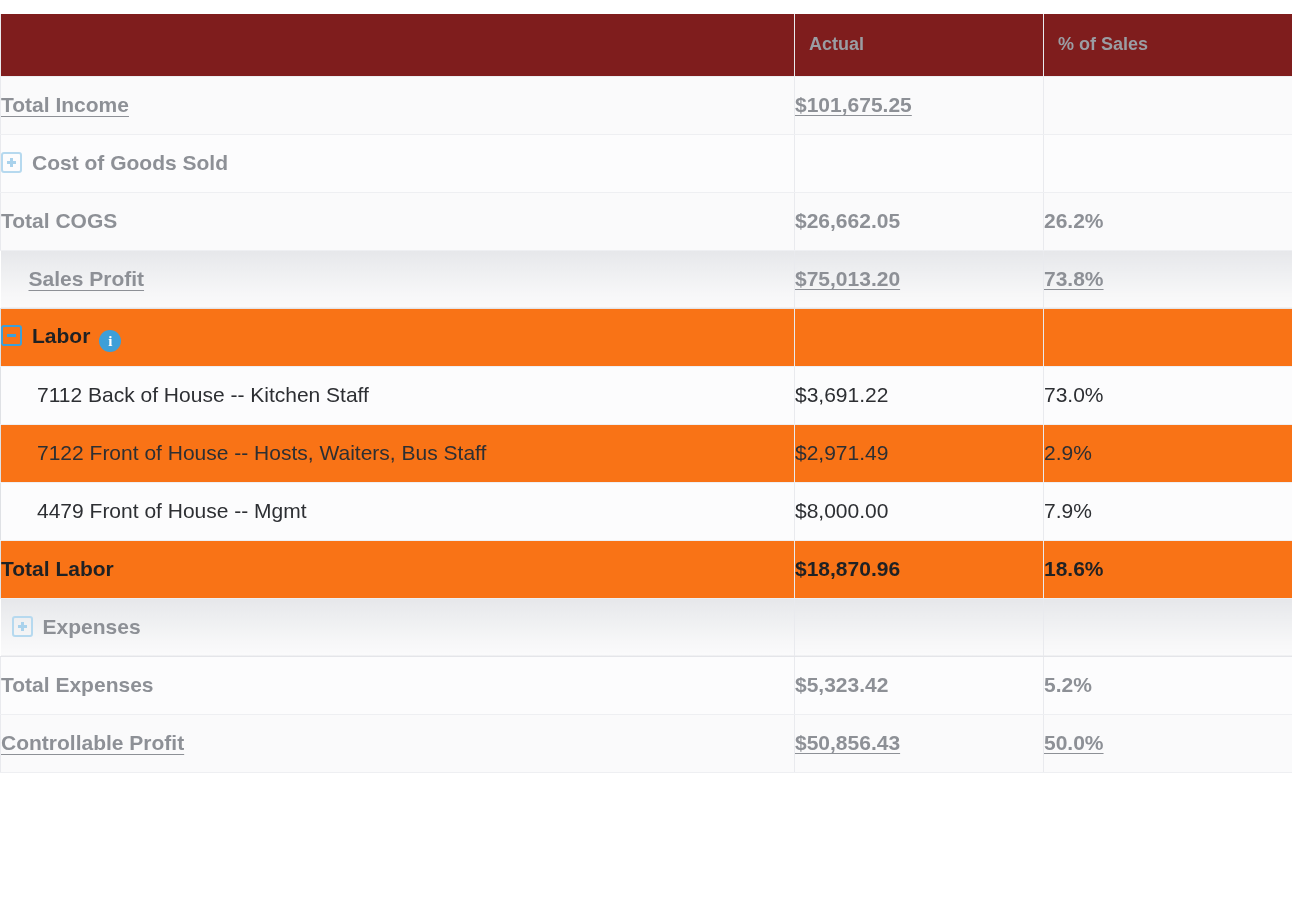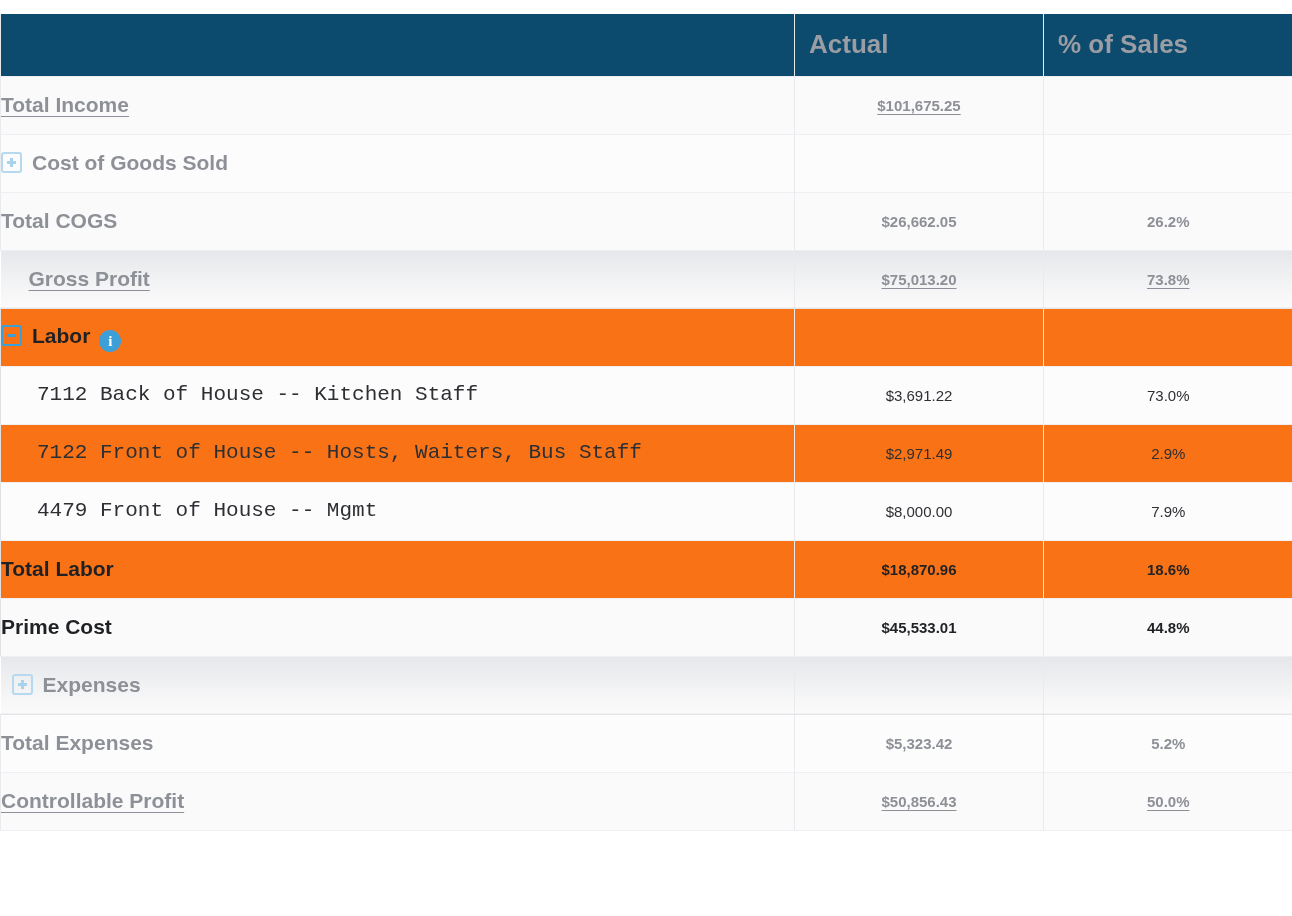--- a/index.html
+++ b/index.html
@@ -55,37 +55,37 @@
     padding-left: 14px;
     border-left: 1px solid #e9eaee;
     border-bottom: 1px solid #eeeff2;
     font-size: 21px;
     color: #2d2f33;
     white-space: nowrap;
   }
   .cell-num {
     height: 58px;
     padding-right: 14px;
-    text-align: center;
+    text-align: left;
     border-left: 1px solid #e9eaee;
     border-bottom: 1px solid #eeeff2;
-    font-size: 15px;
+    font-size: 21px;
     color: #2d2f33;
     white-space: nowrap;
   }
   .cell-num.last { border-right: 0; }
 
   
   .hdr td {
     height: 62px;
-    background: #0c4a6e;
+    background: #7f1d1d;
     border-bottom: 1px solid #eceef1;
     border-left: 1px solid #e9eaee;
     color: #9a9da3;
-    font-size: 26px;
+    font-size: 18px;
     font-weight: bold;
   }
   .hdr td.h-label { border-left: 1px solid #e9eaee; }
   .hdr td.h-num {
     text-align: left;
     padding-left: 14px;
   }
 
   
   tr.tint-a td { background: #fcfcfd; }
@@ -93,21 +93,21 @@
   tr.tint-c td { background: #fafafb; margin-left: 8px; }
 
   
   tr.muted td { color: #8d9096; font-weight: bold; }
 
   
   tr.strong td { color: #1f2124; font-weight: bold; }
 
   
   tr.detail td { color: #2d2f33; font-weight: normal; }
-  tr.detail .cell-label { padding-left: 36px; font-family: Liberation Mono, monospace; }
+  tr.detail .cell-label { padding-left: 36px; }
 
   
   .ul {
     text-decoration: underline;
     text-underline-offset: 3px;
     text-decoration-thickness: 1px;
   }
 
   
   tr.band td {
@@ -211,21 +211,21 @@
             <td class="cell-label"><span class="tog plus"></span><span class="lbl-text">Cost of Goods Sold</span></td>
             <td class="cell-num"></td>
             <td class="cell-num last"></td>
           </tr>
           <tr class="muted tint-c">
             <td class="cell-label"><span class="lbl-text">Total COGS</span></td>
             <td class="cell-num"><span>$26,662.05</span></td>
             <td class="cell-num last"><span>26.2%</span></td>
           </tr>
           <tr class="muted tint-a band band-gp">
-            <td class="cell-label"><span class="lbl-text ul">Gross Profit</span></td>
+            <td class="cell-label"><span class="lbl-text ul">Sales Profit</span></td>
             <td class="cell-num"><span class="ul">$75,013.20</span></td>
             <td class="cell-num last"><span class="ul">73.8%</span></td>
           </tr>
           <tr class="strong tint-b sect-open">
             <td class="cell-label"><span class="tog minus"></span><span class="lbl-text">Labor</span><span class="info-icon">i</span></td>
             <td class="cell-num"></td>
             <td class="cell-num last"></td>
           </tr>
           <tr class="detail tint-a sect-open">
             <td class="cell-label"><span class="lbl-text">7112 Back of House -- Kitchen Staff</span></td>
@@ -240,25 +240,20 @@
           <tr class="detail tint-a sect-open">
             <td class="cell-label"><span class="lbl-text">4479 Front of House -- Mgmt</span></td>
             <td class="cell-num"><span>$8,000.00</span></td>
             <td class="cell-num last"><span>7.9%</span></td>
           </tr>
           <tr class="strong tint-b sect-open">
             <td class="cell-label"><span class="lbl-text">Total Labor</span></td>
             <td class="cell-num"><span>$18,870.96</span></td>
             <td class="cell-num last"><span>18.6%</span></td>
           </tr>
-          <tr class="strong tint-c sect-open">
-            <td class="cell-label"><span class="lbl-text">Prime Cost</span></td>
-            <td class="cell-num"><span>$45,533.01</span></td>
-            <td class="cell-num last"><span>44.8%</span></td>
-          </tr>
           <tr class="muted tint-a band band-ex">
             <td class="cell-label"><span class="tog plus"></span><span class="lbl-text">Expenses</span></td>
             <td class="cell-num"></td>
             <td class="cell-num last"></td>
           </tr>
           <tr class="muted tint-a">
             <td class="cell-label"><span class="lbl-text">Total Expenses</span></td>
             <td class="cell-num"><span>$5,323.42</span></td>
             <td class="cell-num last"><span>5.2%</span></td>
           </tr>

